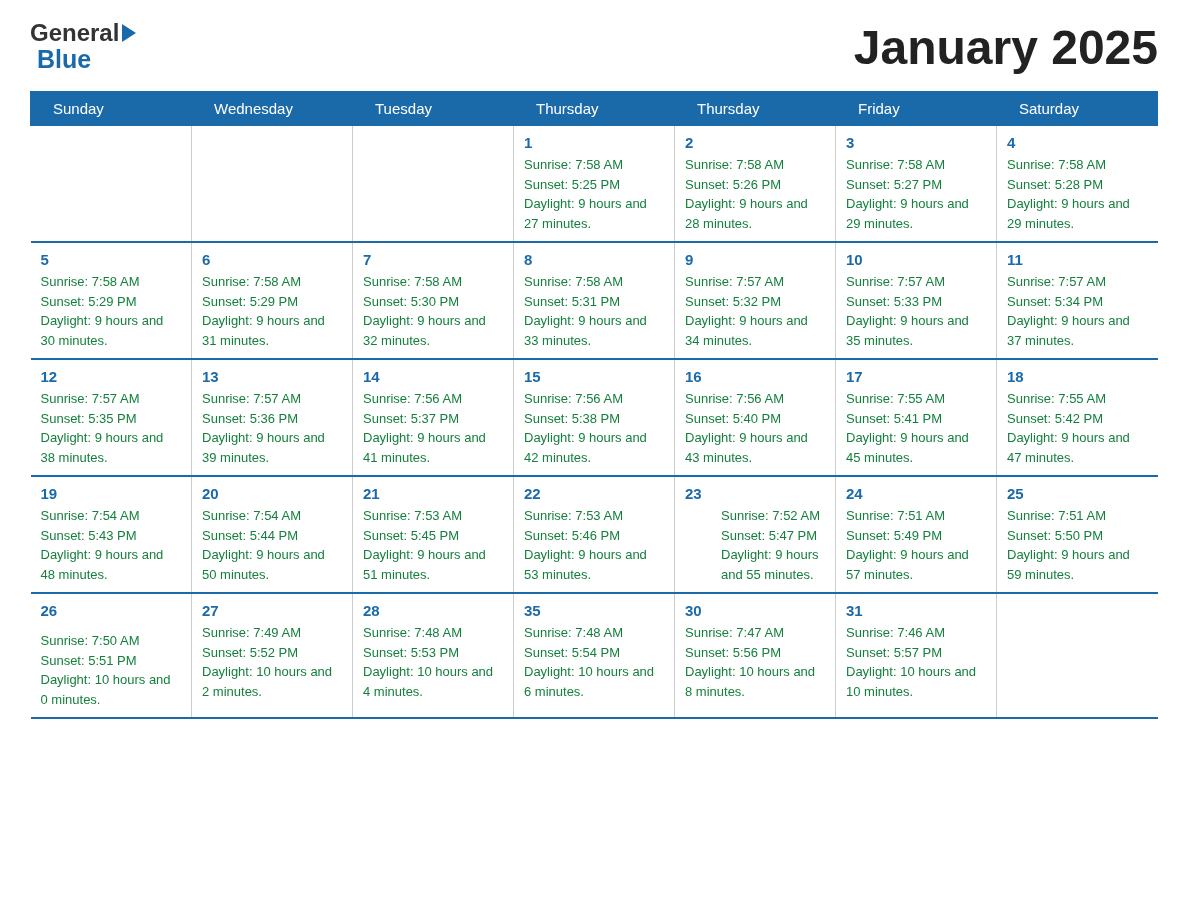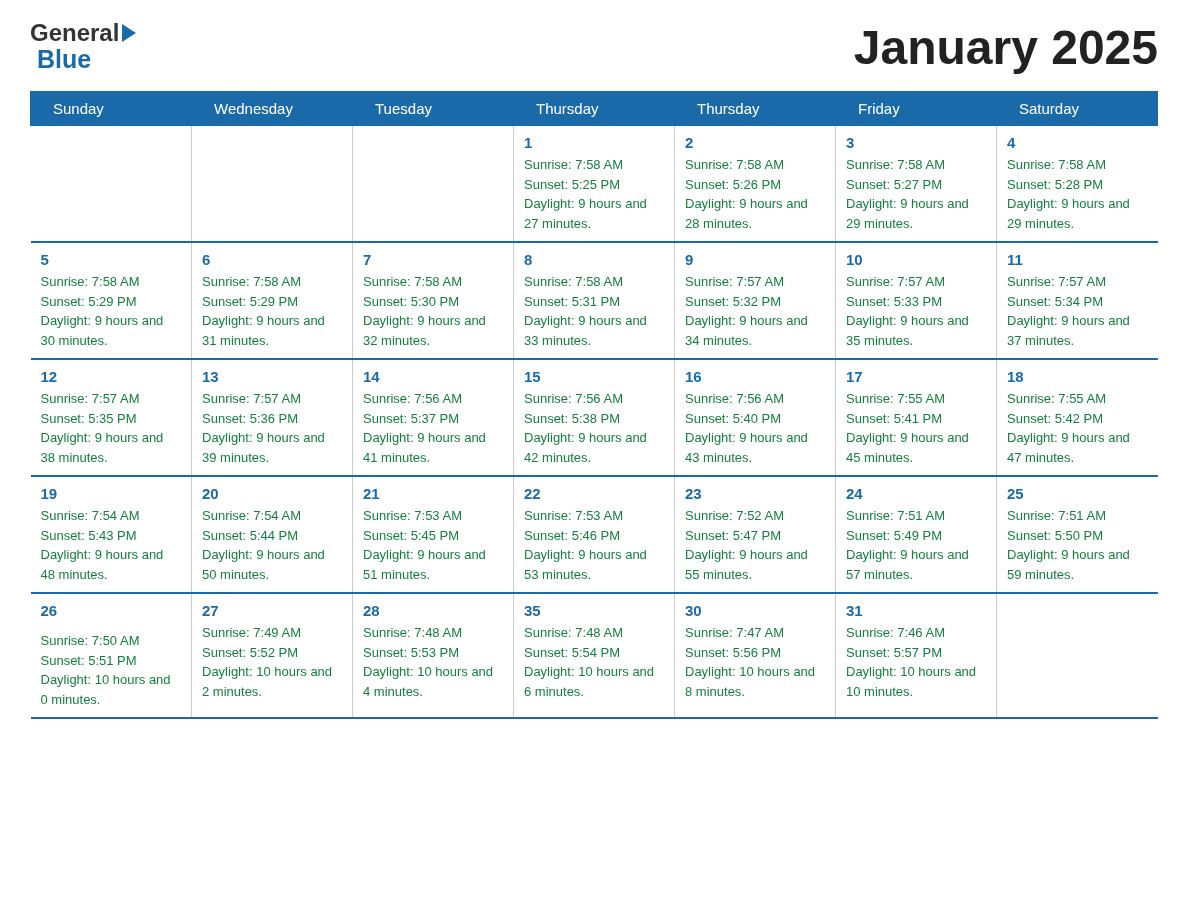--- a/index.html
+++ b/index.html
@@ -258,21 +258,21 @@
 Daylight: 9 hours and 51 minutes.</div>
         </td>
         <td>
           <span class="day-number">22</span>
           <div class="day-info" style="white-space: pre-line;">Sunrise: 7:53 AM
 Sunset: 5:46 PM
 Daylight: 9 hours and 53 minutes.</div>
         </td>
         <td>
           <span class="day-number">23</span>
-          <div class="day-info" style="white-space: pre-line;">Sunrise: 7:52 AM
+          <div class="day-info" style="white-space: pre-line; margin-left: 36px;">Sunrise: 7:52 AM
 Sunset: 5:47 PM
 Daylight: 9 hours and 55 minutes.</div>
         </td>
         <td>
           <span class="day-number">24</span>
           <div class="day-info" style="white-space: pre-line;">Sunrise: 7:51 AM
 Sunset: 5:49 PM
 Daylight: 9 hours and 57 minutes.</div>
         </td>
         <td>

